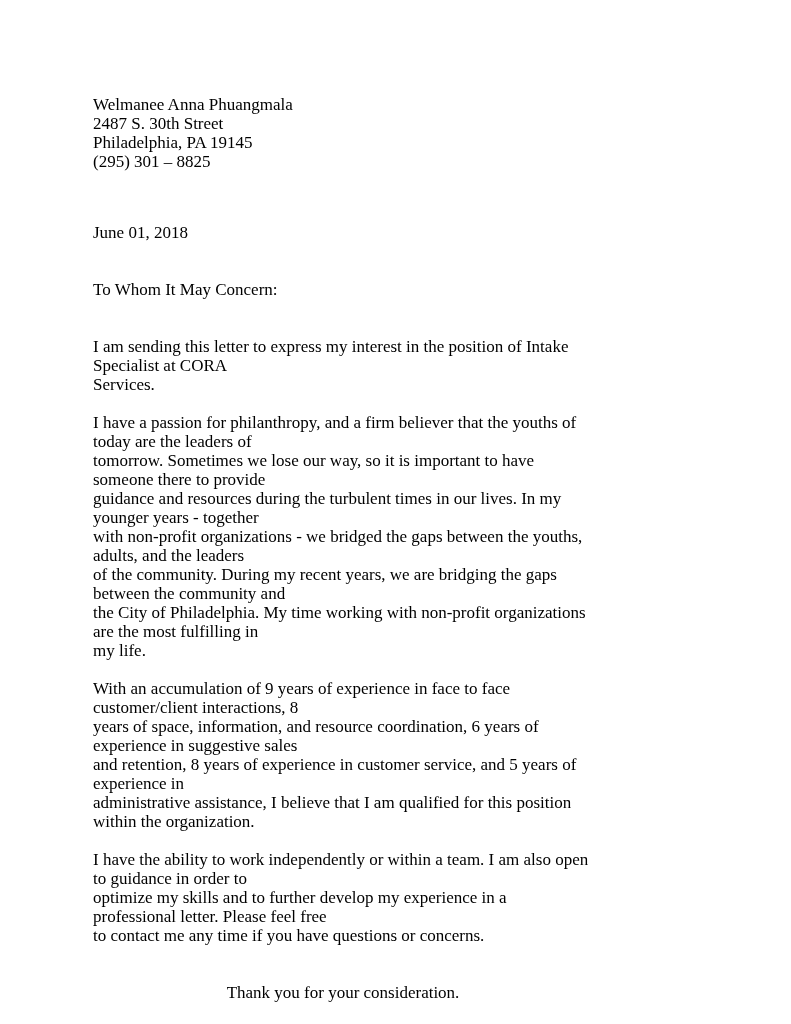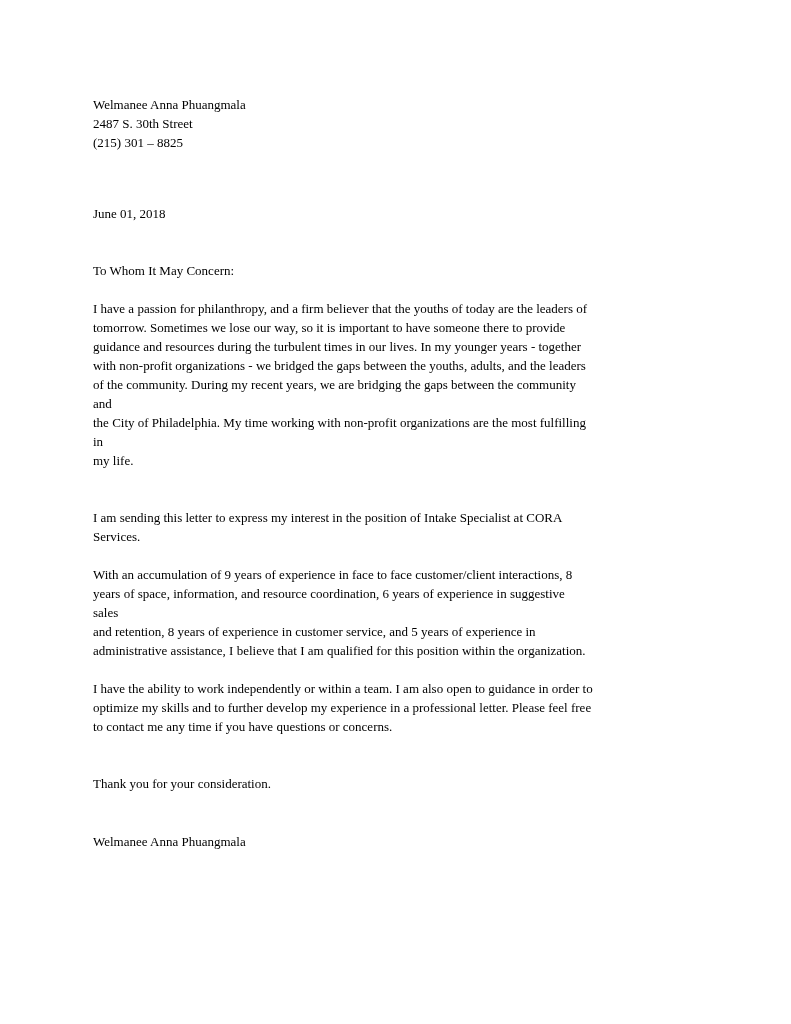--- a/index.html
+++ b/index.html
@@ -7,21 +7,21 @@
     padding: 0;
     background: #ffffff;
   }
   .page {
     position: relative;
     width: 681px;
     height: 1024px;
     background: #ffffff;
     color: #000000;
     font-family: "Liberation Serif", "DejaVu Serif", serif;
-    font-size: 13px;
+    font-size: 17px;
     line-height: 19px;
     box-sizing: border-box;
     padding: 95px 88px 0 93px;
     overflow: hidden;
   }
   .sender-block div {
     white-space: pre;
   }
   .date {
     margin-top: 52px;
@@ -34,49 +34,51 @@
     white-space: pre-line;
   }
   .gap-lg {
     margin-top: 38px !important;
   }
   .gap-sm {
     margin-top: 19px !important;
   }
   .closing {
     margin-top: 38px;
+    text-align: center;
   }
   .signature {
     margin-top: 39px;
   }
 </style>
 </head>
 <body>
 
 <div class="page">
 
   <div class="sender-block">
     <div>Welmanee Anna Phuangmala</div>
     <div>2487 S. 30th Street</div>
-    <div>(215) 301 – 8825</div>
+    <div>Philadelphia, PA 19145</div>
+    <div>(295) 301 – 8825</div>
   </div>
 
   <div class="date">June 01, 2018</div>
 
   <div class="salutation">To Whom It May Concern:</div>
 
+  <p class="para gap-lg">I am sending this letter to express my interest in the position of Intake Specialist at CORA
+Services.</p>
   <p class="para gap-sm">I have a passion for philanthropy, and a firm believer that the youths of today are the leaders of
 tomorrow. Sometimes we lose our way, so it is important to have someone there to provide
 guidance and resources during the turbulent times in our lives. In my younger years - together
 with non-profit organizations - we bridged the gaps between the youths, adults, and the leaders
 of the community. During my recent years, we are bridging the gaps between the community and
 the City of Philadelphia. My time working with non-profit organizations are the most fulfilling in
 my life.</p>
-  <p class="para gap-lg">I am sending this letter to express my interest in the position of Intake Specialist at CORA
-Services.</p>
   <p class="para gap-sm">With an accumulation of 9 years of experience in face to face customer/client interactions, 8
 years of space, information, and resource coordination, 6 years of experience in suggestive sales
 and retention, 8 years of experience in customer service, and 5 years of experience in
 administrative assistance, I believe that I am qualified for this position within the organization.</p>
   <p class="para gap-sm">I have the ability to work independently or within a team. I am also open to guidance in order to
 optimize my skills and to further develop my experience in a professional letter. Please feel free
 to contact me any time if you have questions or concerns.</p>
 
   <div class="closing">Thank you for your consideration.</div>
 

